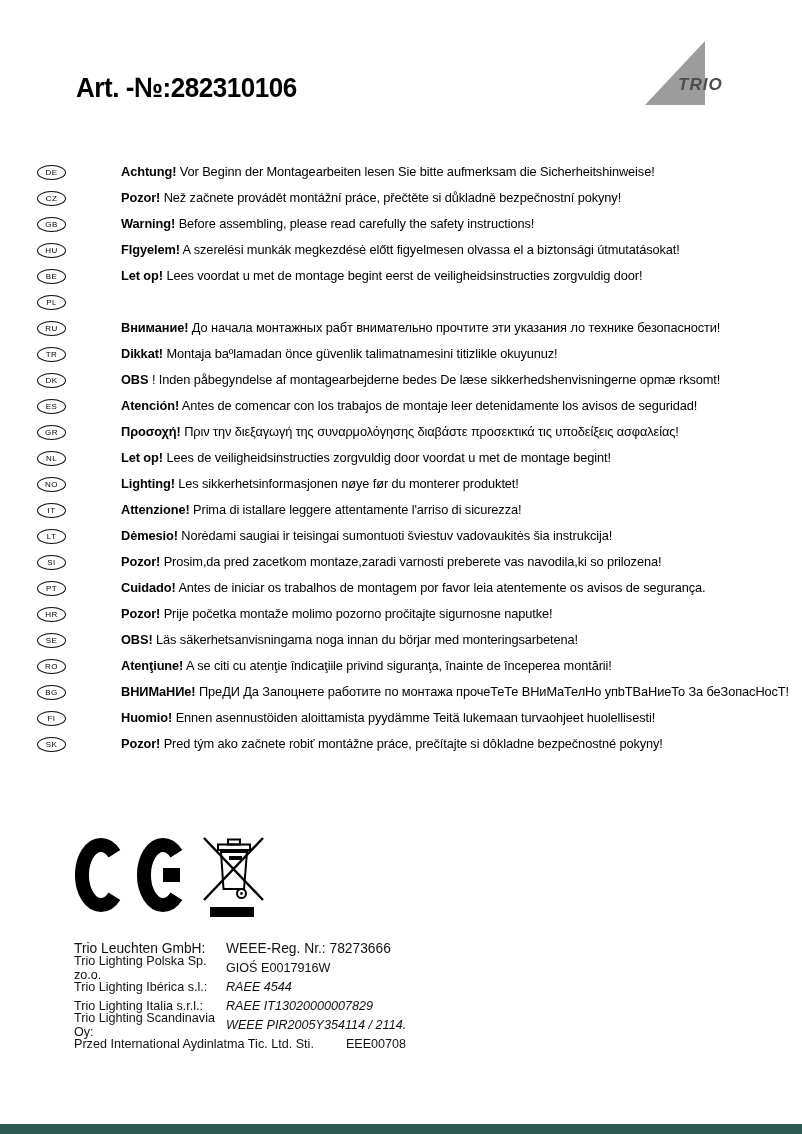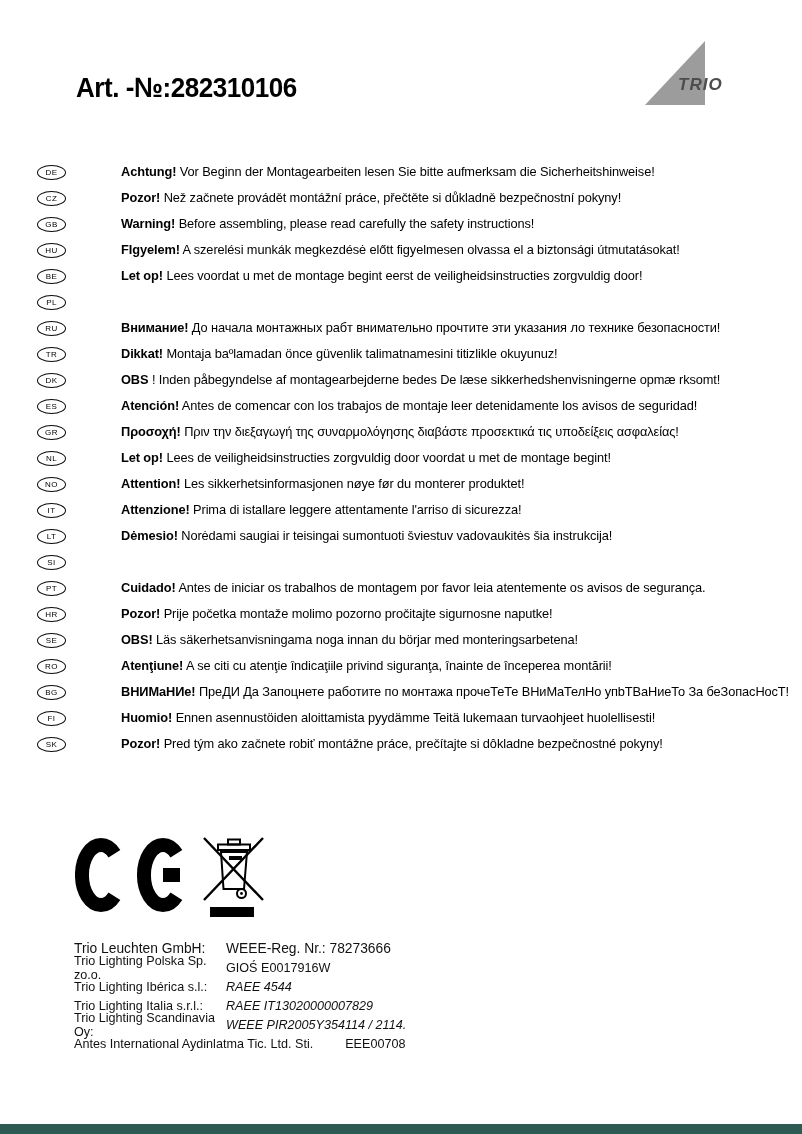--- a/index.html
+++ b/index.html
@@ -117,35 +117,36 @@
       <span class="wtext"><b class="lead">Προσοχή!</b><span class="rest"> Πριν την διεξαγωγή της συναρμολόγησης διαβάστε προσεκτικά τις υποδείξεις ασφαλείας!</span></span>
     </div>
 
     <div class="wrow">
       <span class="badge">NL</span>
       <span class="wtext"><b class="lead">Let op!</b><span class="rest"> Lees de veiligheidsinstructies zorgvuldig door voordat u met de montage begint!</span></span>
     </div>
 
     <div class="wrow">
       <span class="badge">NO</span>
-      <span class="wtext"><b class="lead">Attention!</b><span class="rest"> Les sikkerhetsinformasjonen nøye før du monterer produktet!</span></span>
+      <span class="wtext"><b class="lead">Lighting!</b><span class="rest"> Les sikkerhetsinformasjonen nøye før du monterer produktet!</span></span>
     </div>
 
     <div class="wrow">
       <span class="badge">IT</span>
       <span class="wtext"><b class="lead">Attenzione!</b><span class="rest"> Prima di istallare leggere attentamente l'arriso di sicurezza!</span></span>
     </div>
 
     <div class="wrow">
       <span class="badge">LT</span>
       <span class="wtext"><b class="lead">Dėmesio!</b><span class="rest"> Norėdami saugiai ir teisingai sumontuoti šviestuv vadovaukitės šia instrukcija!</span></span>
     </div>
 
     <div class="wrow">
       <span class="badge">SI</span>
+      <span class="wtext"><b class="lead">Pozor!</b><span class="rest"> Prosim,da pred zacetkom montaze,zaradi varnosti preberete vas navodila,ki so prilozena!</span></span>
     </div>
 
     <div class="wrow">
       <span class="badge">PT</span>
       <span class="wtext"><b class="lead">Cuidado!</b><span class="rest"> Antes de iniciar os trabalhos de montagem por favor leia atentemente os avisos de segurança.</span></span>
     </div>
 
     <div class="wrow">
       <span class="badge">HR</span>
       <span class="wtext"><b class="lead">Pozor!</b><span class="rest"> Prije početka montaže molimo pozorno pročitajte sigurnosne naputke!</span></span>
@@ -217,20 +218,20 @@
       <span class="flabel">Trio Lighting Italia s.r.l.:</span>
       <span class="fvalue">RAEE IT13020000007829</span>
     </div>
 
     <div class="frow italic">
       <span class="flabel">Trio Lighting Scandinavia Oy:</span>
       <span class="fvalue">WEEE PIR2005Y354114 / 2114.</span>
     </div>
 
     <div class="frow inline">
-      <span class="flabel">Antes International Aydinlatma Tic. Ltd. Sti.</span>
+      <span class="flabel">Przed International Aydinlatma Tic. Ltd. Sti.</span>
       <span class="fvalue">EEE00708</span>
     </div>
   </div>
 
   <div class="bottom-bar" style="background: rgb(45, 90, 82);"></div>
 
 </div>
 
 </body></html>

